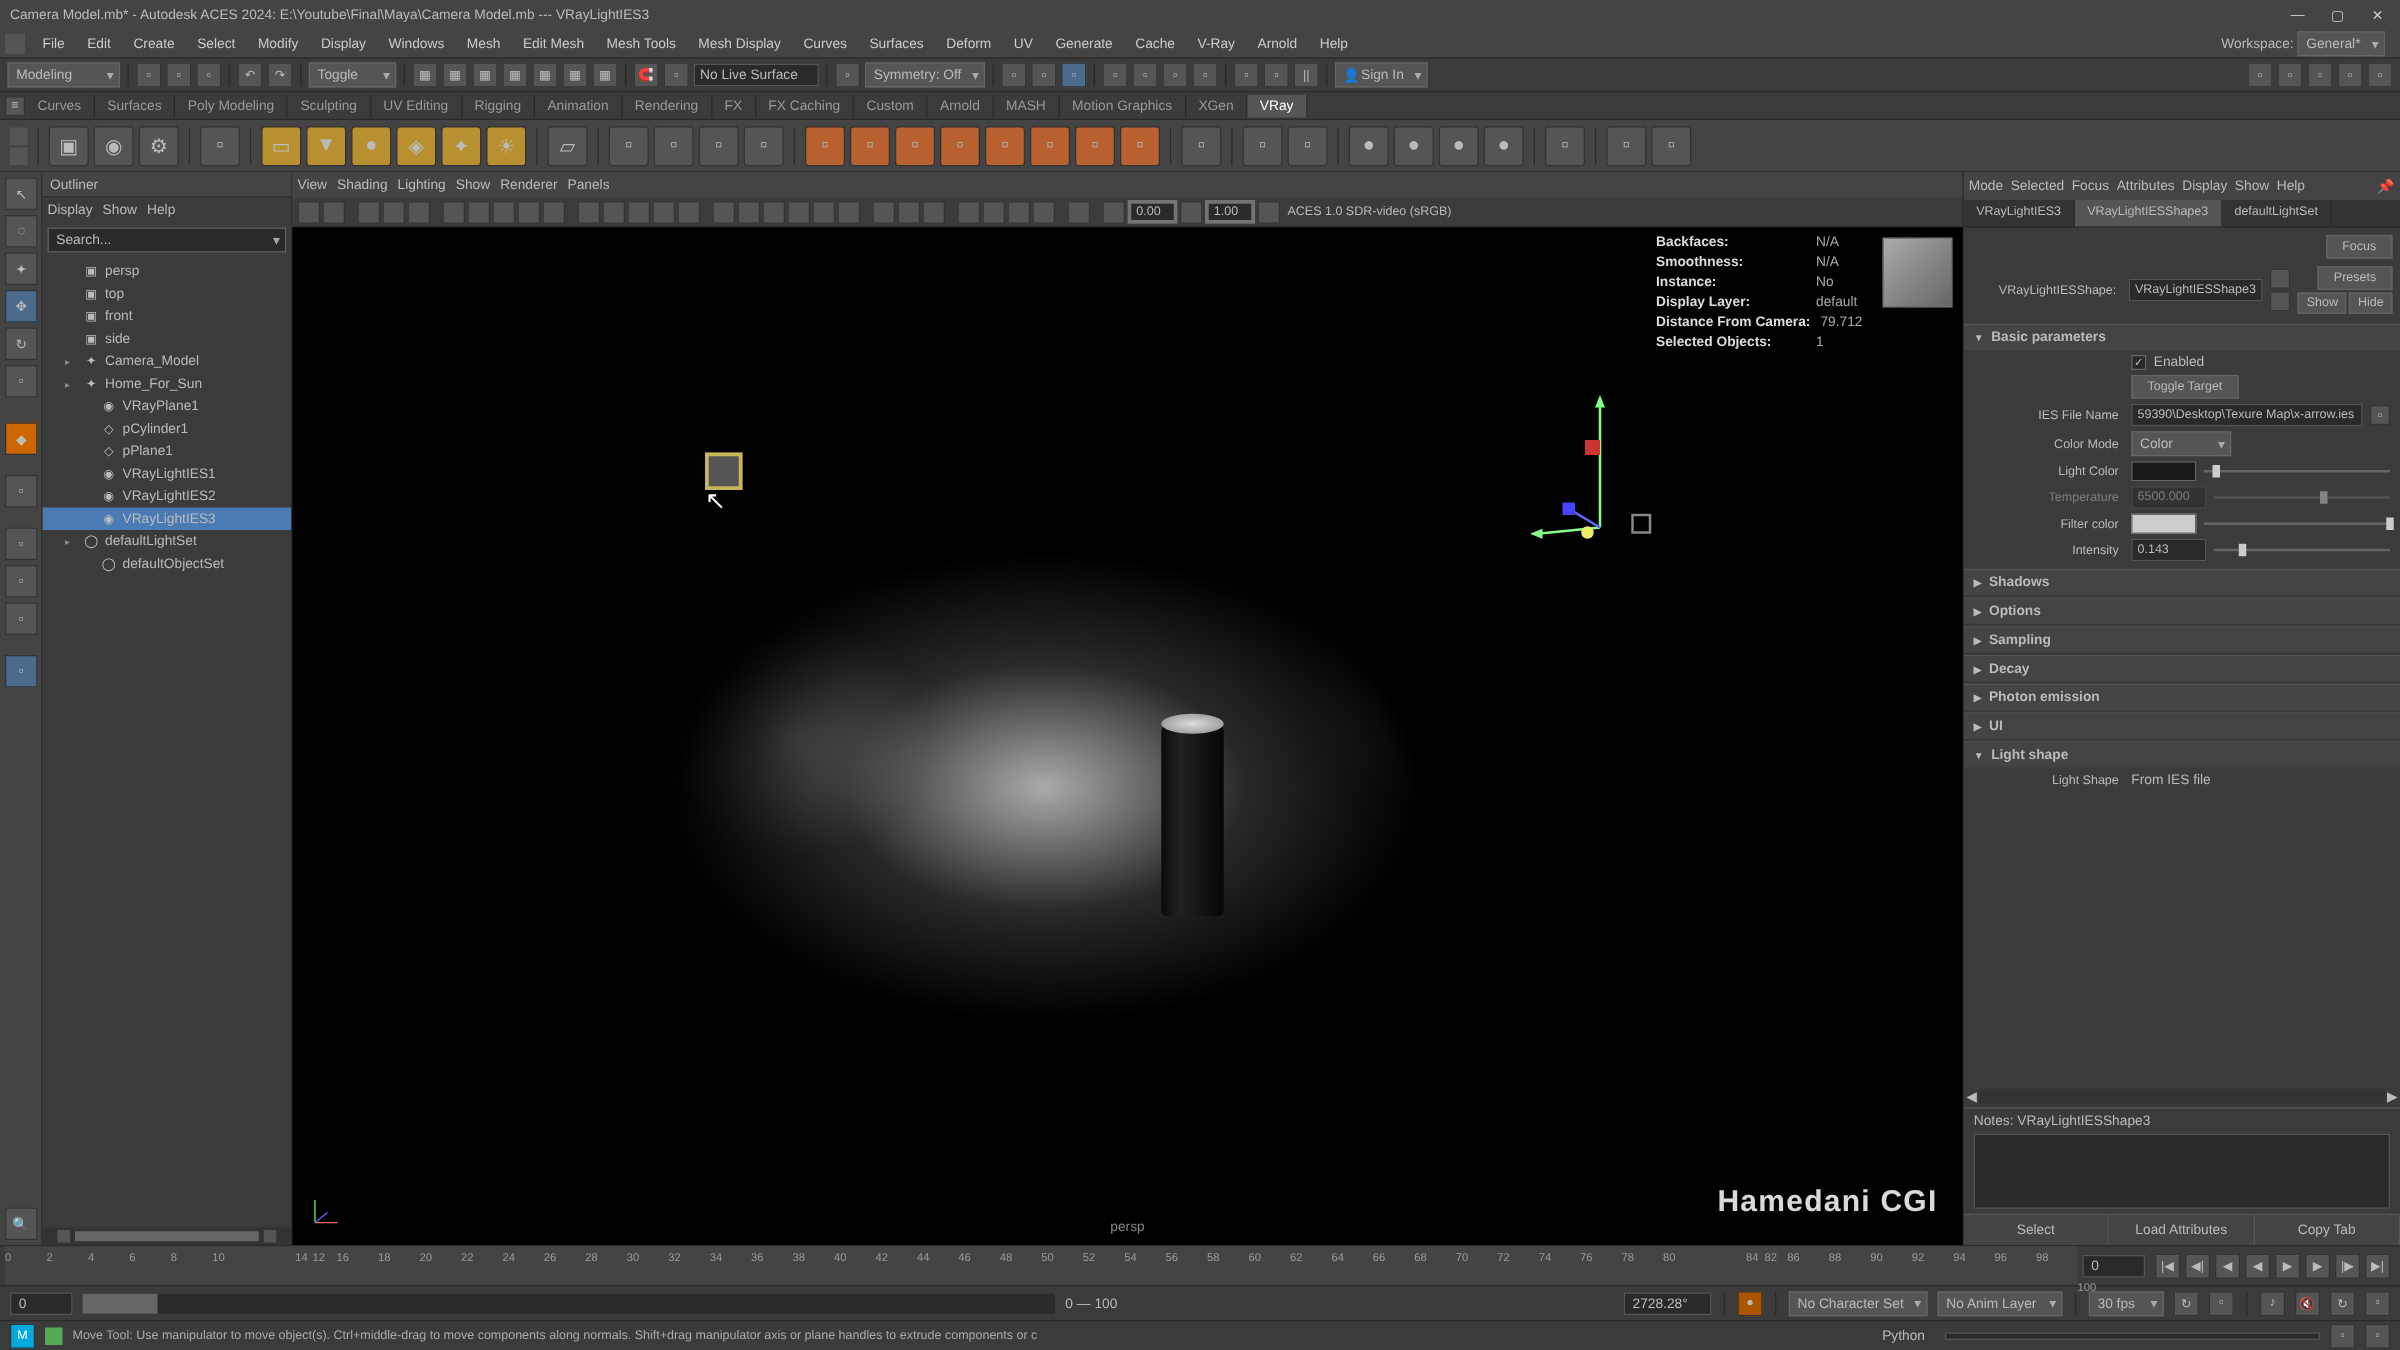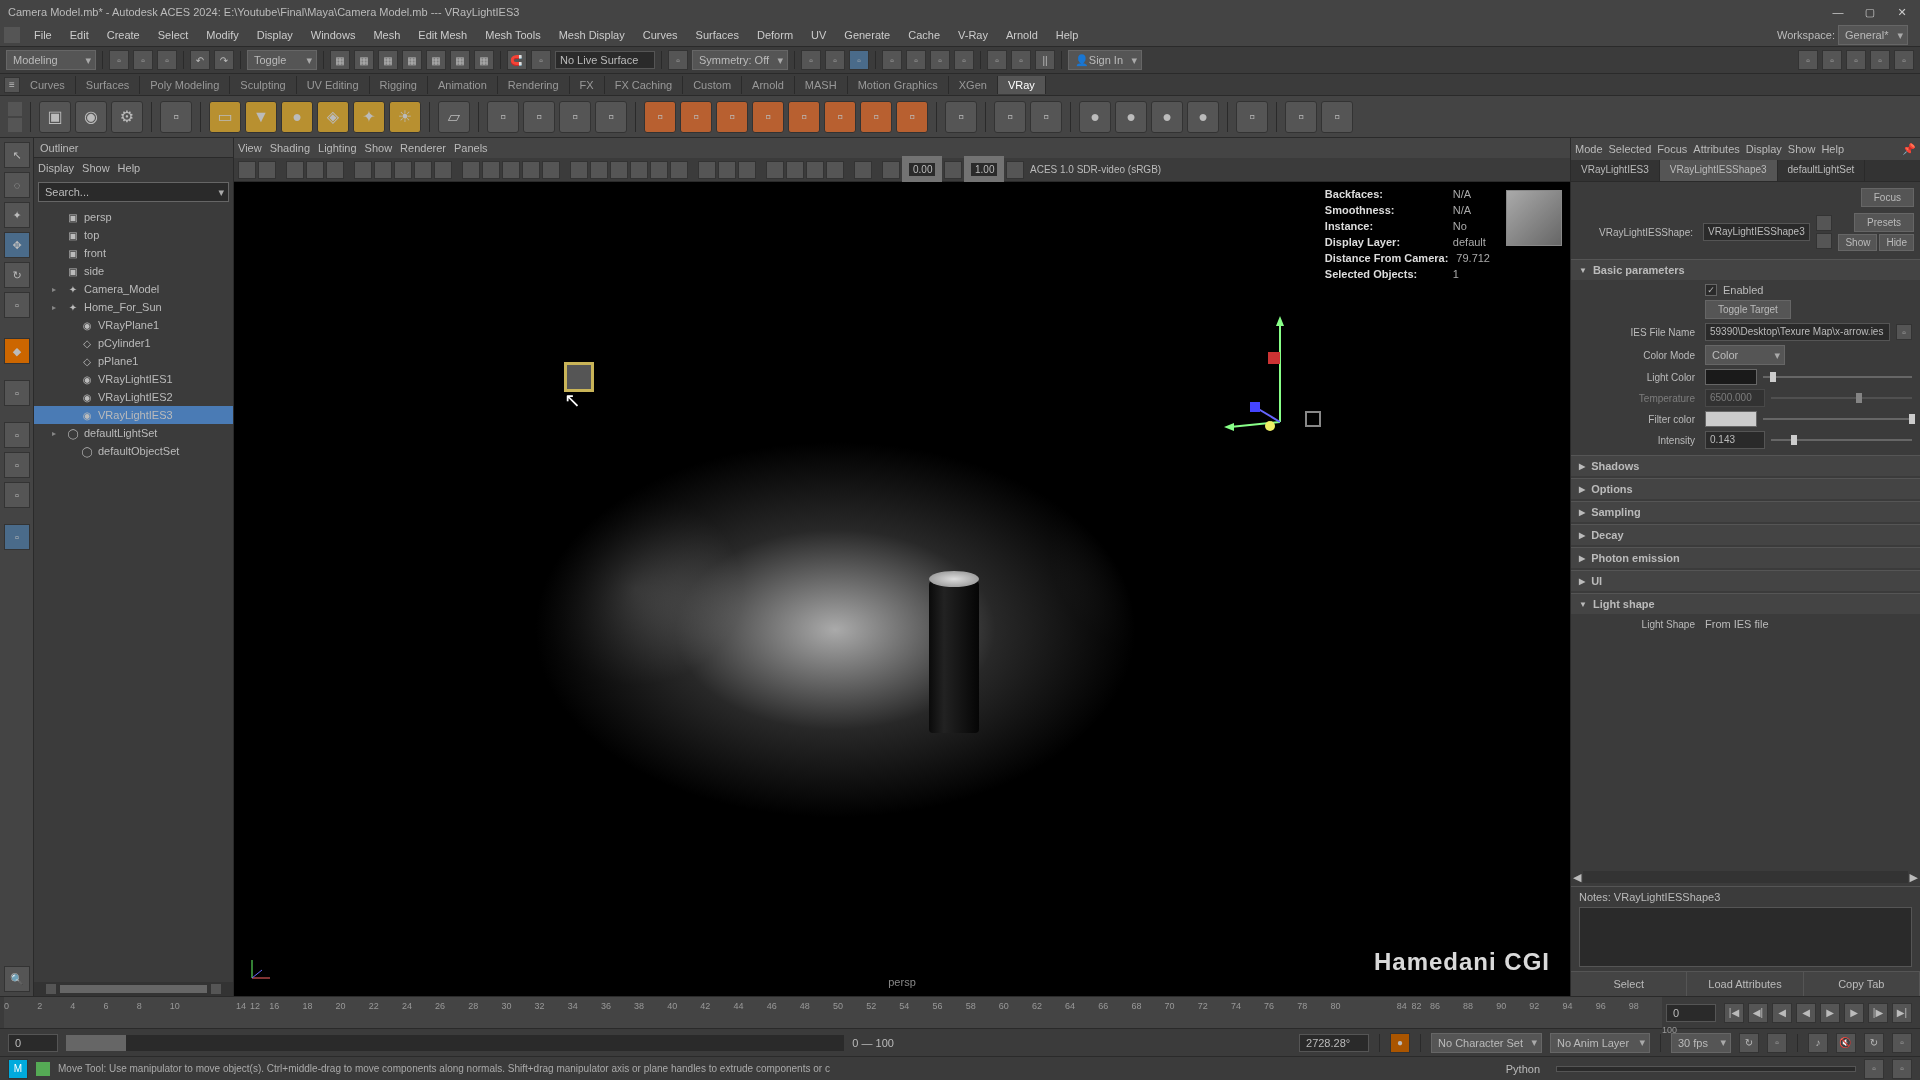--- a/index.html
+++ b/index.html
@@ -35,21 +35,21 @@
 .outliner-search .dropdown{width:100%;background:#2a2a2a}
 .outliner-tree{flex:1;overflow:auto;padding:2px 0}
 .tree-item{display:flex;align-items:center;padding:2px 4px;gap:4px;height:18px}
 .tree-item.selected{background:#4a7bb5;color:#fff}
 .tree-icon{width:14px;height:14px;display:flex;align-items:center;justify-content:center;font-size:10px}
 .tree-expand{width:10px;font-size:8px;color:#888}
 .viewport-area{flex:1;display:flex;flex-direction:column;background:#444}
 .viewport-menus{height:20px;display:flex;align-items:center;padding:0 4px;gap:8px;background:#444}
 .viewport-toolbar{height:24px;background:#3b3b3b;display:flex;align-items:center;padding:0 4px;gap:2px;border-bottom:1px solid #2a2a2a}
 .vp-icon{width:18px;height:18px;background:#555;border:1px solid #333}
-.vp-num{background:#2a2a2a;border:7px solid #737373;padding:1px 4px;width:40px;font-size:10px}
+.vp-num{background:#2a2a2a;border:3px solid #737373;padding:1px 4px;width:40px;font-size:10px}
 .viewport{flex:1;background:#000;position:relative}
 .hud{position:absolute;top:4px;right:80px;font-size:10px;line-height:16px}
 .hud-row{display:flex;gap:8px}
 .hud-label{font-weight:bold;color:#ddd;min-width:120px}
 .hud-val{color:#aaa}
 .viewcube{position:absolute;top:8px;right:8px;width:56px;height:56px;background:linear-gradient(135deg,#aaa,#666);border:1px solid #888}
 .viewport-label{position:absolute;bottom:8px;left:50%;transform:translateX(-50%);color:#888}
 .watermark{position:absolute;bottom:20px;right:20px;font-size:24px;font-weight:bold;color:rgba(255,255,255,0.85);letter-spacing:1px}
 .axis-widget{position:absolute;bottom:12px;left:12px;width:30px;height:30px}
 .gizmo{position:absolute;top:120px;right:230px}

